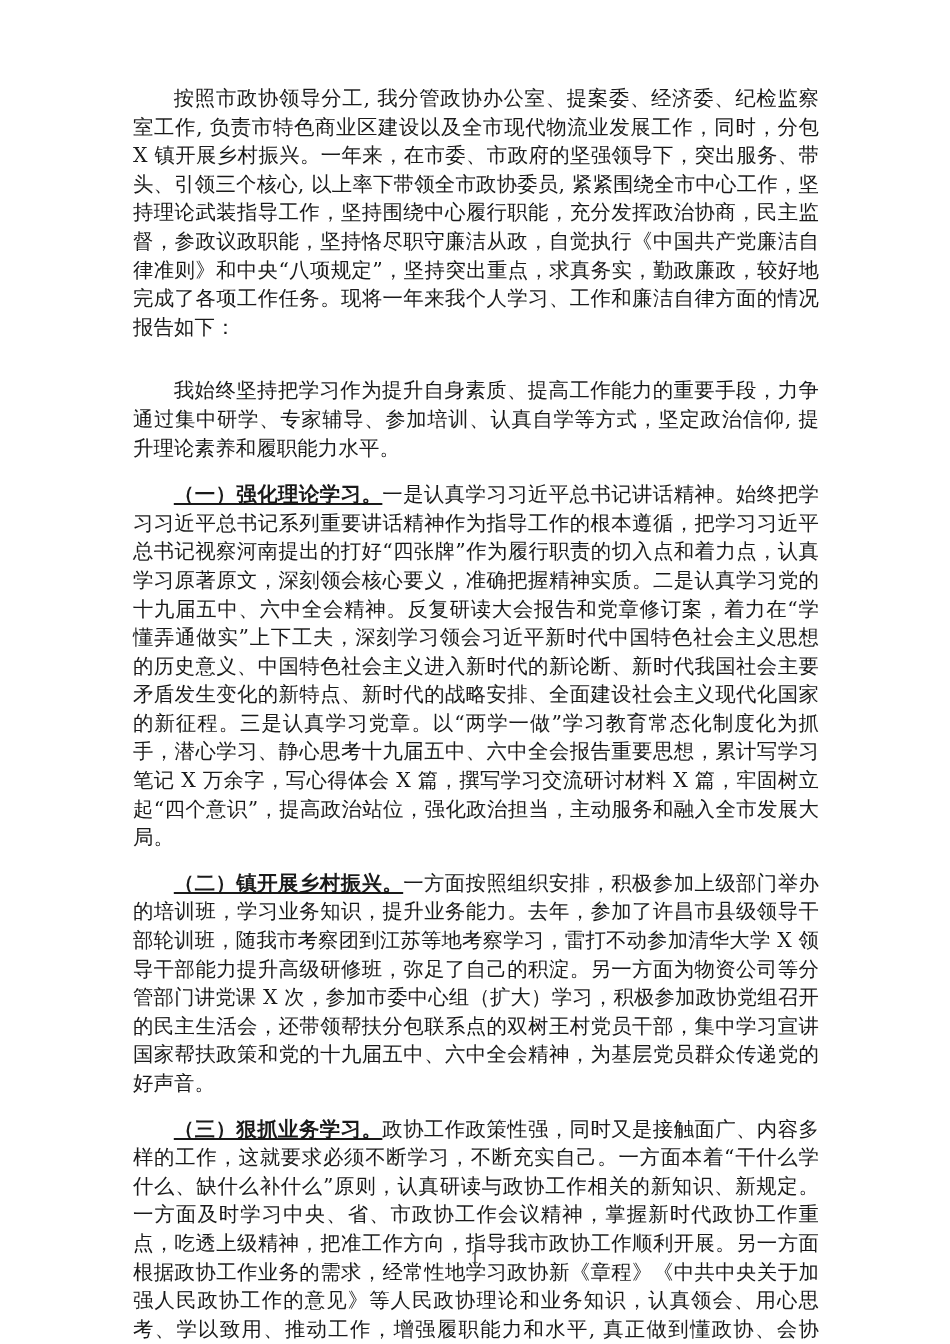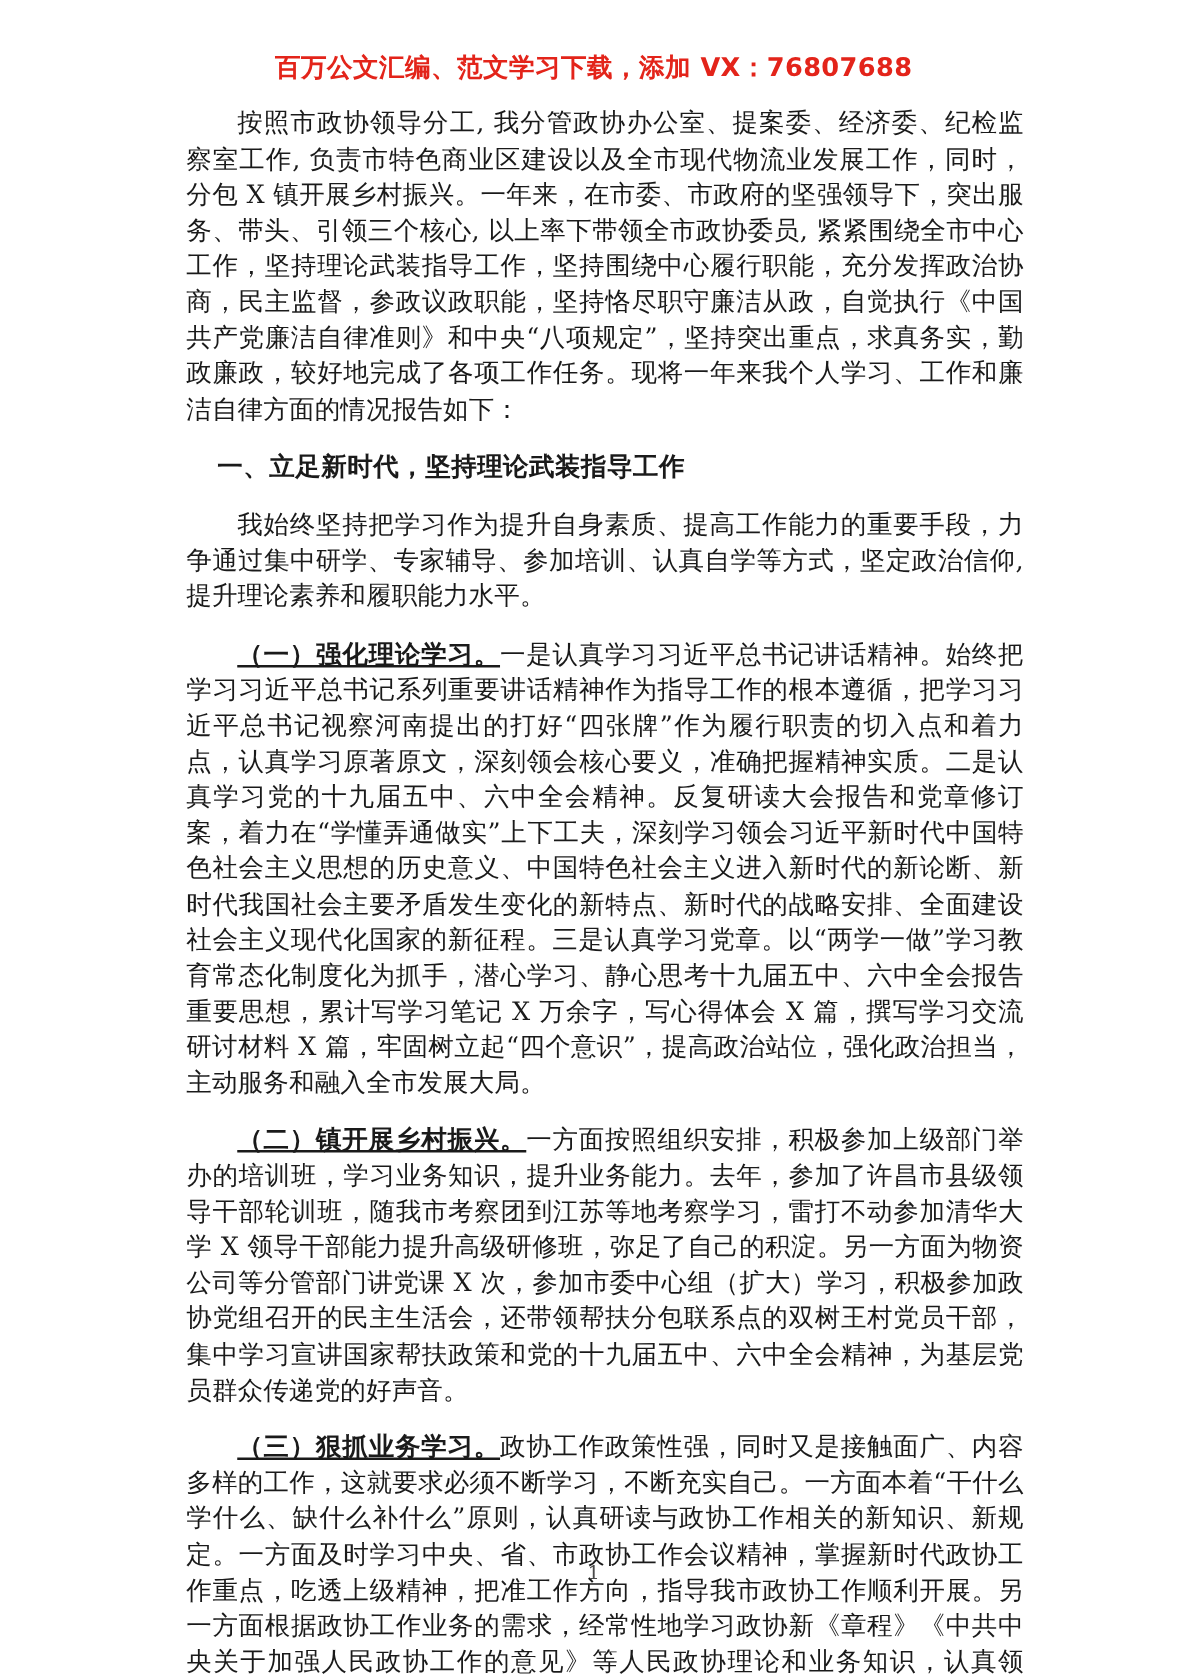--- a/index.html
+++ b/index.html
@@ -36,21 +36,21 @@
     line-height: 28px;
     white-space: nowrap;
   }
   .content {
     position: absolute;
     top: 84px;
     left: 133px;
     width: 686px;
   }
   p.para {
-    margin: 0 0 0 16px;
+    margin: 0 0 0 0;
     font-size: 20.4px;
     line-height: 28.6px;
     text-align: justify;
     text-justify: inter-ideograph;
     text-indent: 2em;
     letter-spacing: 0.15px;
     word-break: break-all;
     font-family: "DejaVu Serif", "Liberation Serif", serif;
   }
   p.heading {
@@ -80,29 +80,27 @@
     line-height: 20px;
     color: #4a4a4a;
     font-family: "DejaVu Serif", "Liberation Serif", serif;
   }
 </style>
 </head>
 <body>
 
 <div class="page">
 
-  <div class="promo-header" style="color: rgb(227, 36, 26);">百万公文汇编、范文学习下载，添加 VX：76807688</div>
 
   <div class="content">
 
     <p class="para">按照市政协领导分工, 我分管政协办公室、提案委、经济委、纪检监察室工作, 负责市特色商业区建设以及全市现代物流业发展工作，同时，分包 X 镇开展乡村振兴。一年来，在市委、市政府的坚强领导下，突出服务、带头、引领三个核心, 以上率下带领全市政协委员, 紧紧围绕全市中心工作，坚持理论武装指导工作，坚持围绕中心履行职能，充分发挥政治协商，民主监督，参政议政职能，坚持恪尽职守廉洁从政，自觉执行《中国共产党廉洁自律准则》和中央“八项规定”，坚持突出重点，求真务实，勤政廉政，较好地完成了各项工作任务。现将一年来我个人学习、工作和廉洁自律方面的情况报告如下：</p>
 
     <div class="gap-lg"></div>
 
-    <p class="heading">一、立足新时代，坚持理论武装指导工作</p>
 
     <div class="gap-md"></div>
 
     <p class="para">我始终坚持把学习作为提升自身素质、提高工作能力的重要手段，力争通过集中研学、专家辅导、参加培训、认真自学等方式，坚定政治信仰, 提升理论素养和履职能力水平。</p>
 
     <div class="gap-lg"></div>
 
     <p class="para"><span class="lead">（一）强化理论学习。</span><span>一是认真学习习近平总书记讲话精神。始终把学习习近平总书记系列重要讲话精神作为指导工作的根本遵循，把学习习近平总书记视察河南提出的打好“四张牌”作为履行职责的切入点和着力点，认真学习原著原文，深刻领会核心要义，准确把握精神实质。二是认真学习党的十九届五中、六中全会精神。反复研读大会报告和党章修订案，着力在“学懂弄通做实”上下工夫，深刻学习领会习近平新时代中国特色社会主义思想的历史意义、中国特色社会主义进入新时代的新论断、新时代我国社会主要矛盾发生变化的新特点、新时代的战略安排、全面建设社会主义现代化国家的新征程。三是认真学习党章。以“两学一做”学习教育常态化制度化为抓手，潜心学习、静心思考十九届五中、六中全会报告重要思想，累计写学习笔记 X 万余字，写心得体会 X 篇，撰写学习交流研讨材料 X 篇，牢固树立起“四个意识”，提高政治站位，强化政治担当，主动服务和融入全市发展大局。</span></p>
 
     <div class="gap-md"></div>

